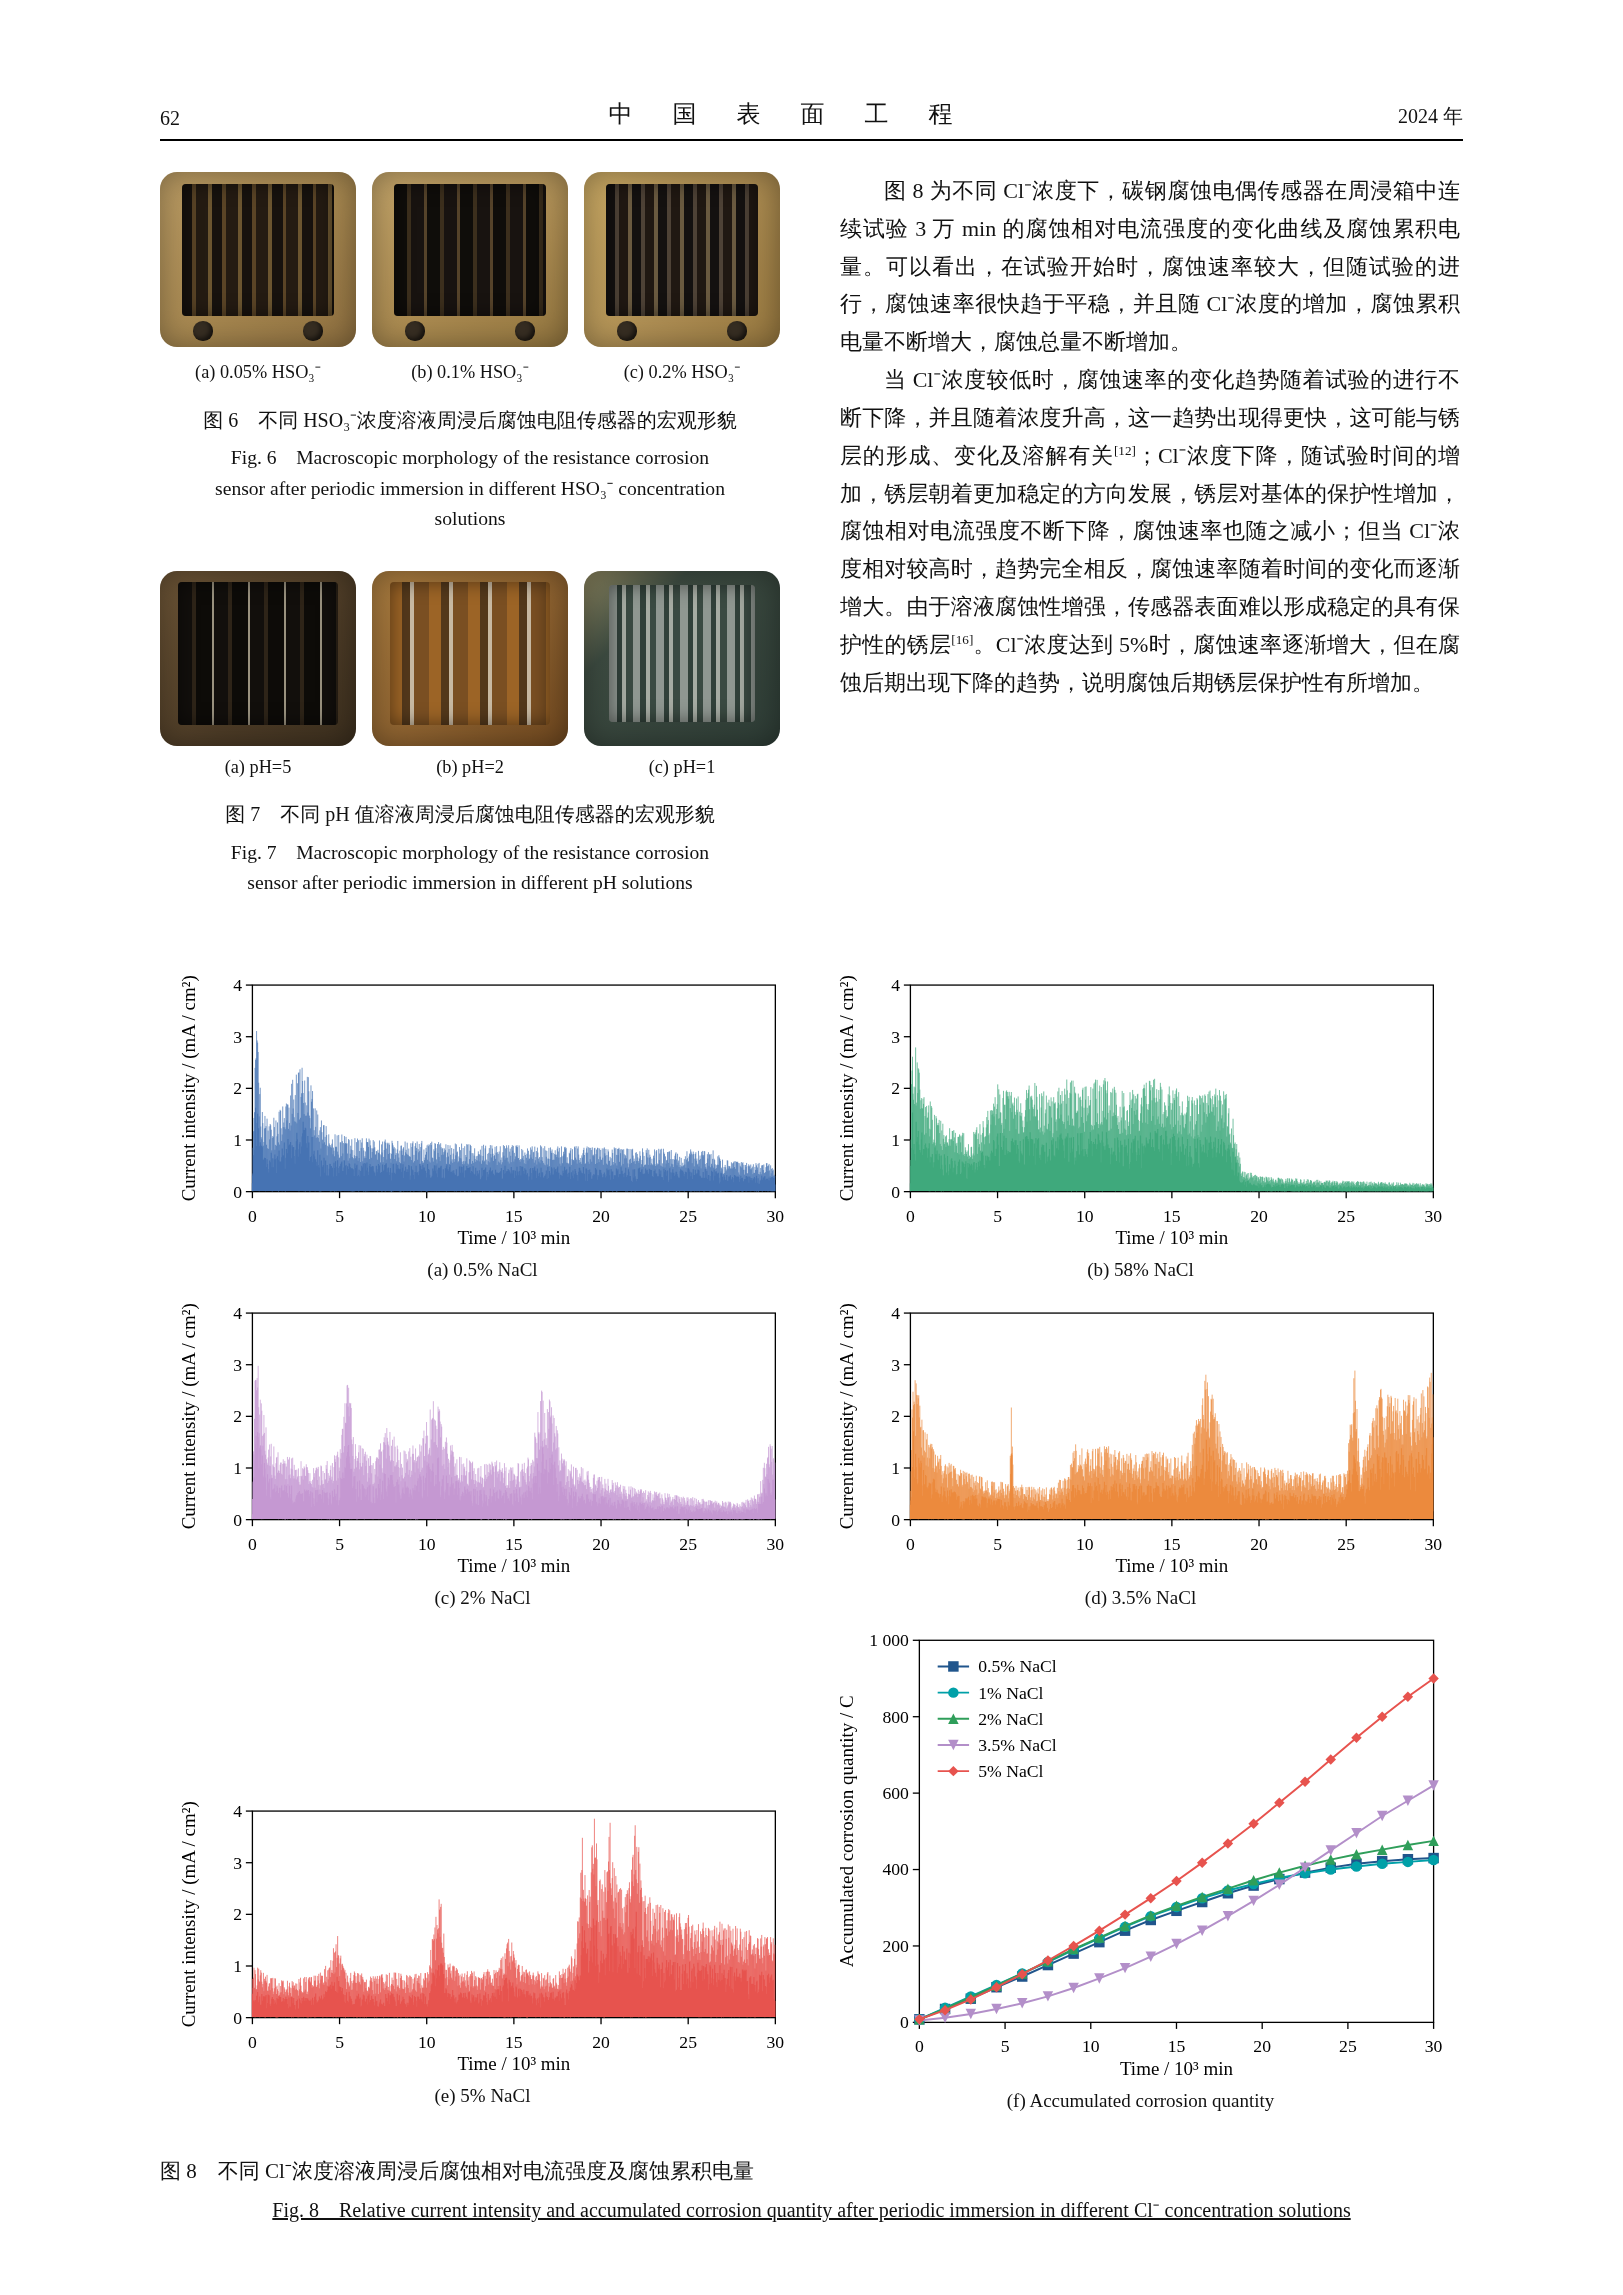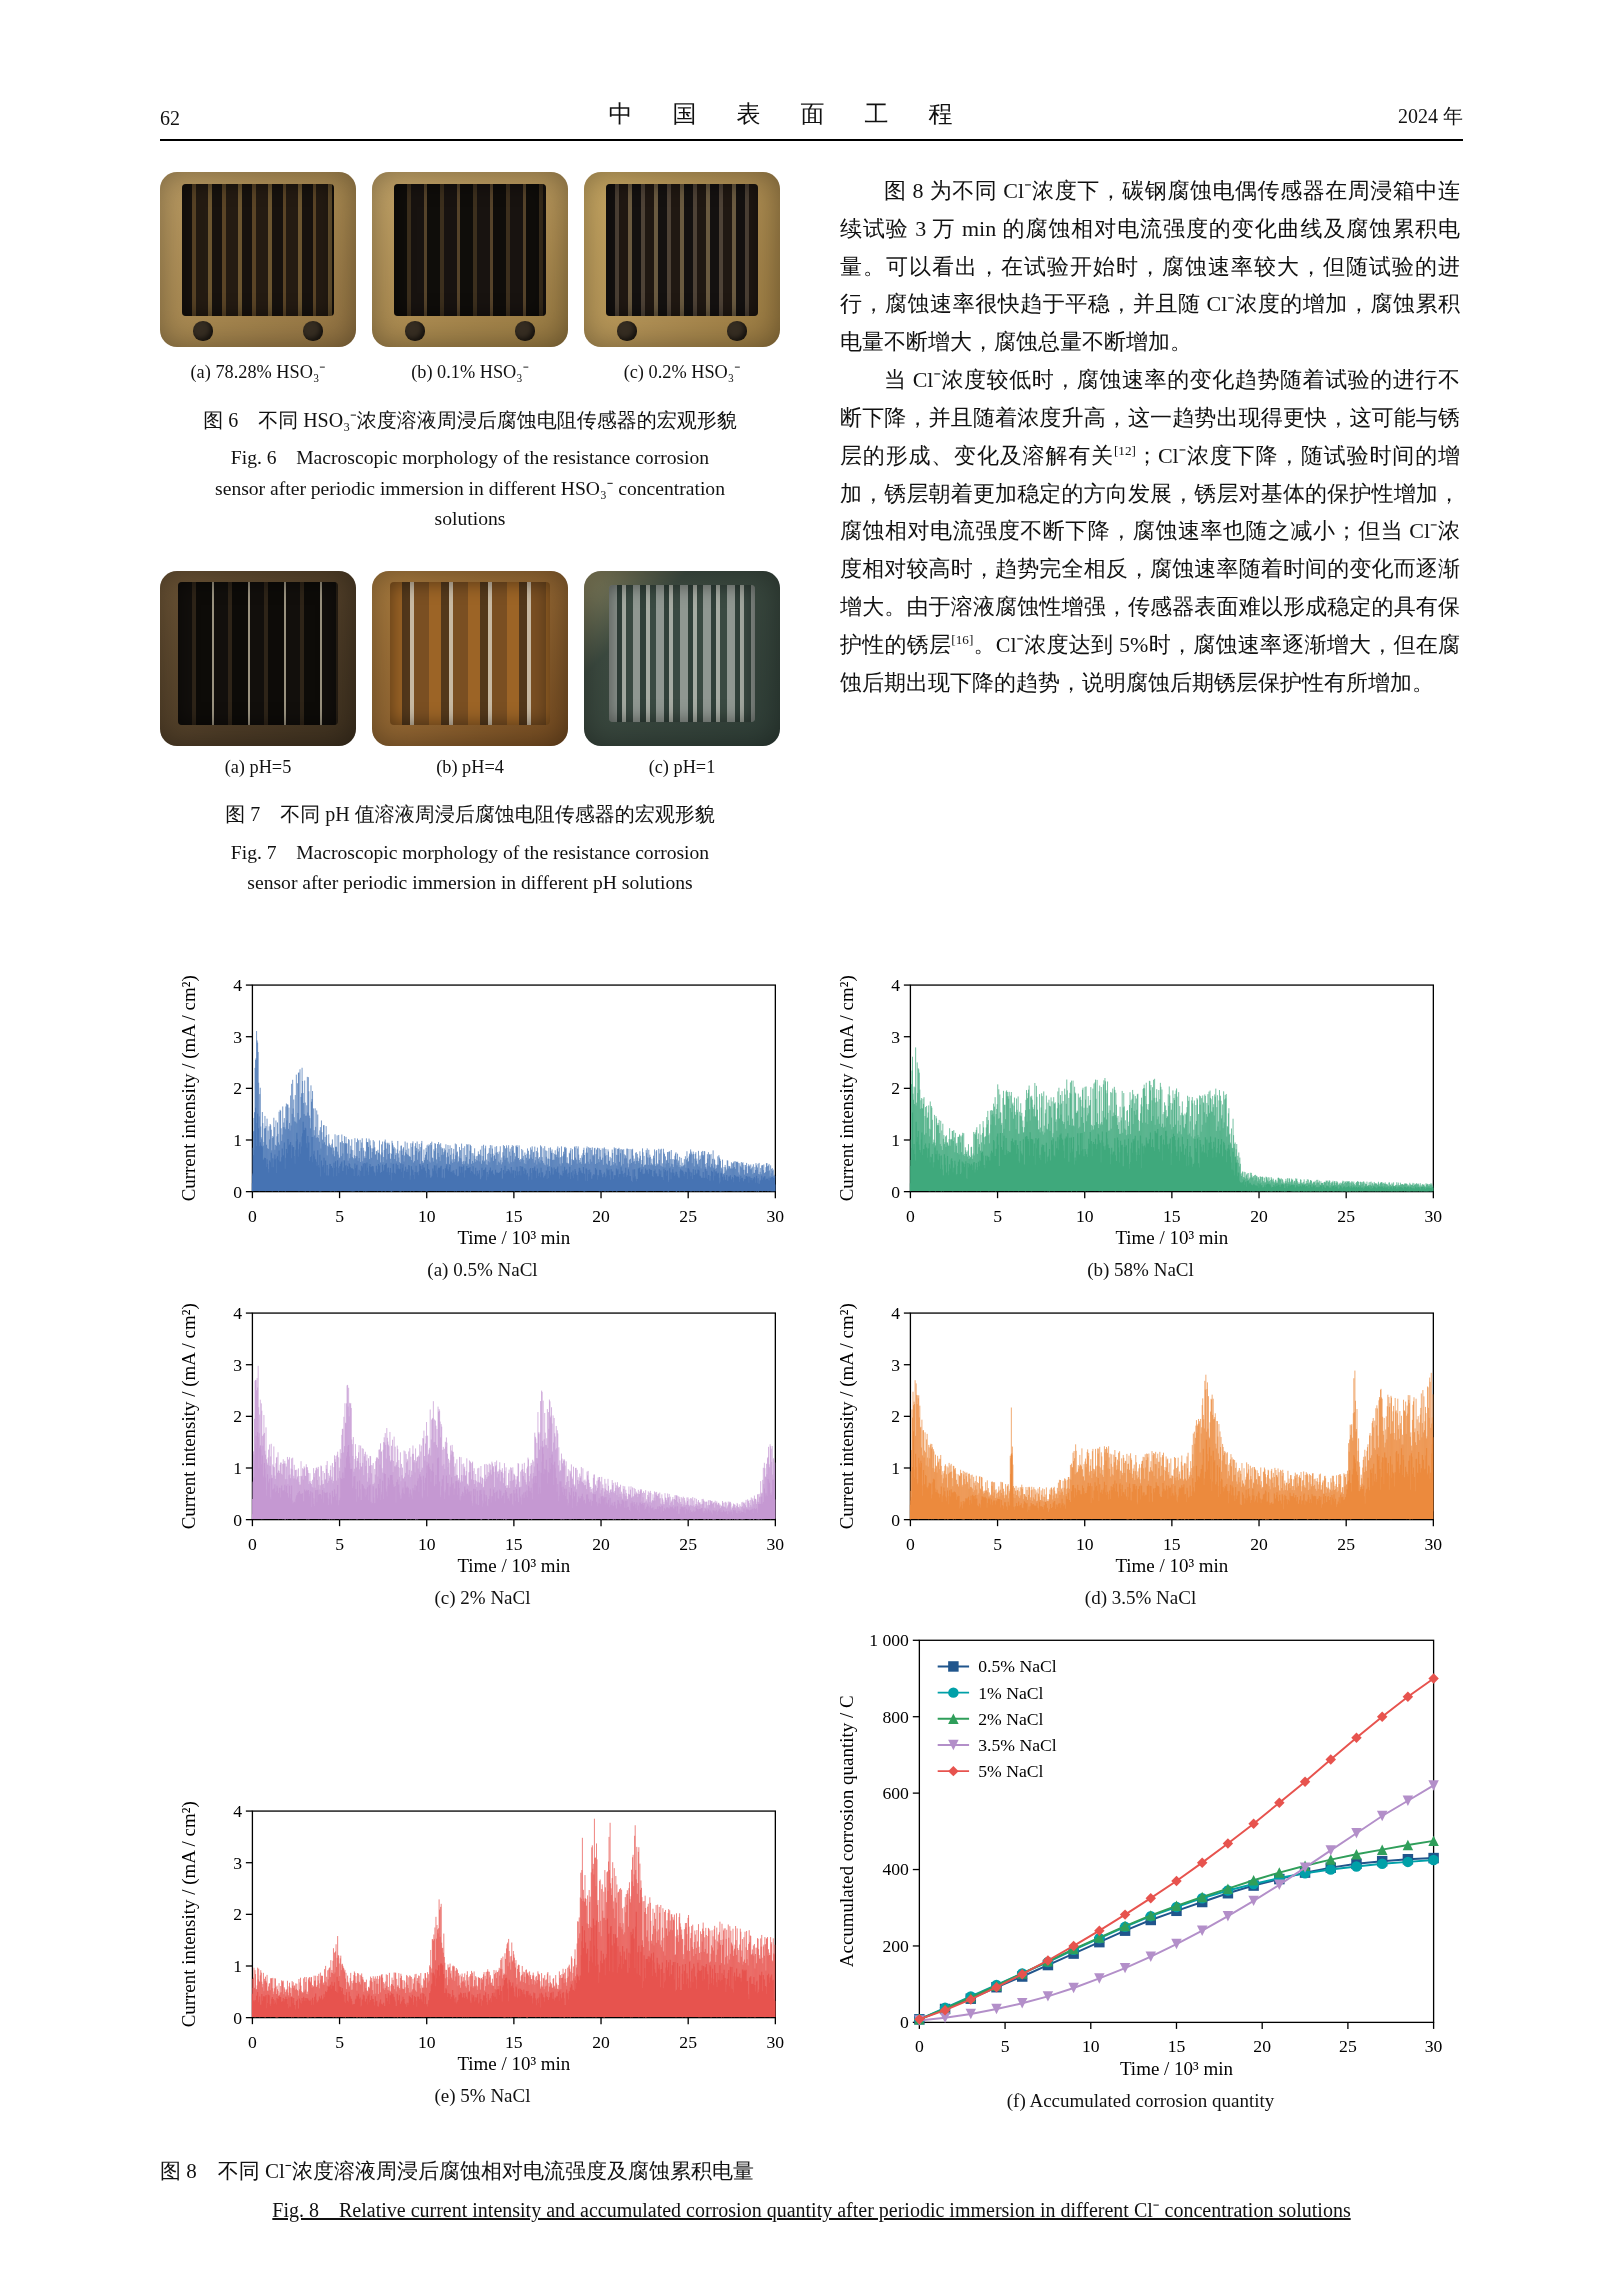--- a/index.html
+++ b/index.html
@@ -75,21 +75,21 @@
     <div class="col">
 
       <figure>
         <div class="photo-row">
           <div class="photo-item">
             <div class="photo p6a">
               <div class="corroded"></div>
               <div class="bolt b1"></div>
               <div class="bolt b2"></div>
             </div>
-            <div class="photo-label">(a) 78.28% HSO₃⁻</div>
+            <div class="photo-label">(a) 0.05% HSO₃⁻</div>
           </div>
           <div class="photo-item">
             <div class="photo p6b">
               <div class="corroded"></div>
               <div class="bolt b1"></div>
               <div class="bolt b2"></div>
             </div>
             <div class="photo-label">(b) 0.1% HSO₃⁻</div>
           </div>
           <div class="photo-item">
@@ -110,21 +110,21 @@
           <div class="photo-item">
             <div class="photo p7a">
               <div class="corroded"></div>
             </div>
             <div class="photo-label">(a) pH=5</div>
           </div>
           <div class="photo-item">
             <div class="photo p7b">
               <div class="corroded"></div>
             </div>
-            <div class="photo-label">(b) pH=4</div>
+            <div class="photo-label">(b) pH=2</div>
           </div>
           <div class="photo-item">
             <div class="photo p7c">
               <div class="corroded"></div>
             </div>
             <div class="photo-label">(c) pH=1</div>
           </div>
         </div>
         <div class="fig-caption-zh">图 7　不同 pH 值溶液周浸后腐蚀电阻传感器的宏观形貌</div>
         <div class="fig-caption-en">Fig. 7　Macroscopic morphology of the resistance corrosion sensor after periodic immersion in different pH solutions</div>

